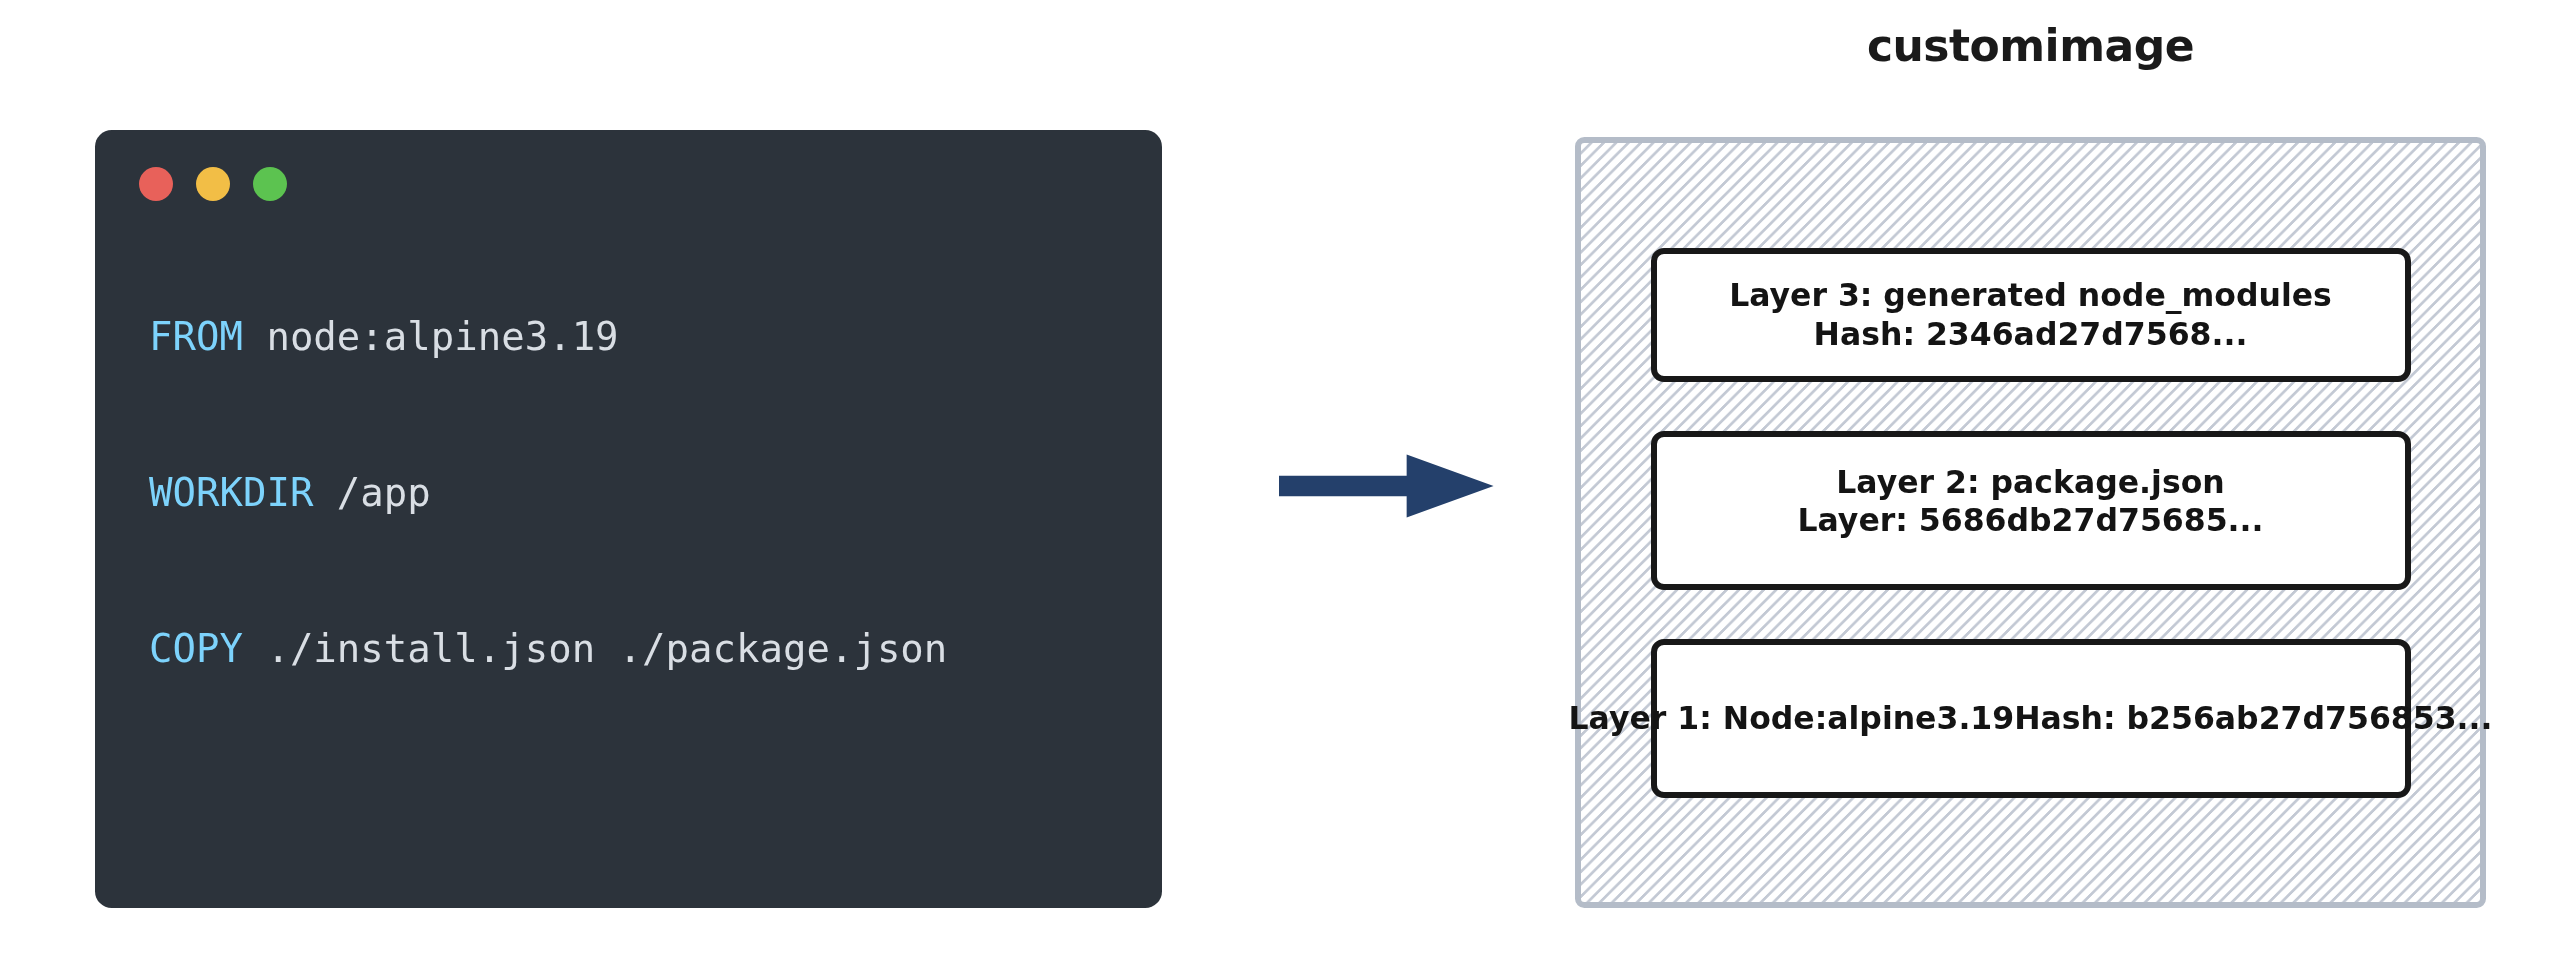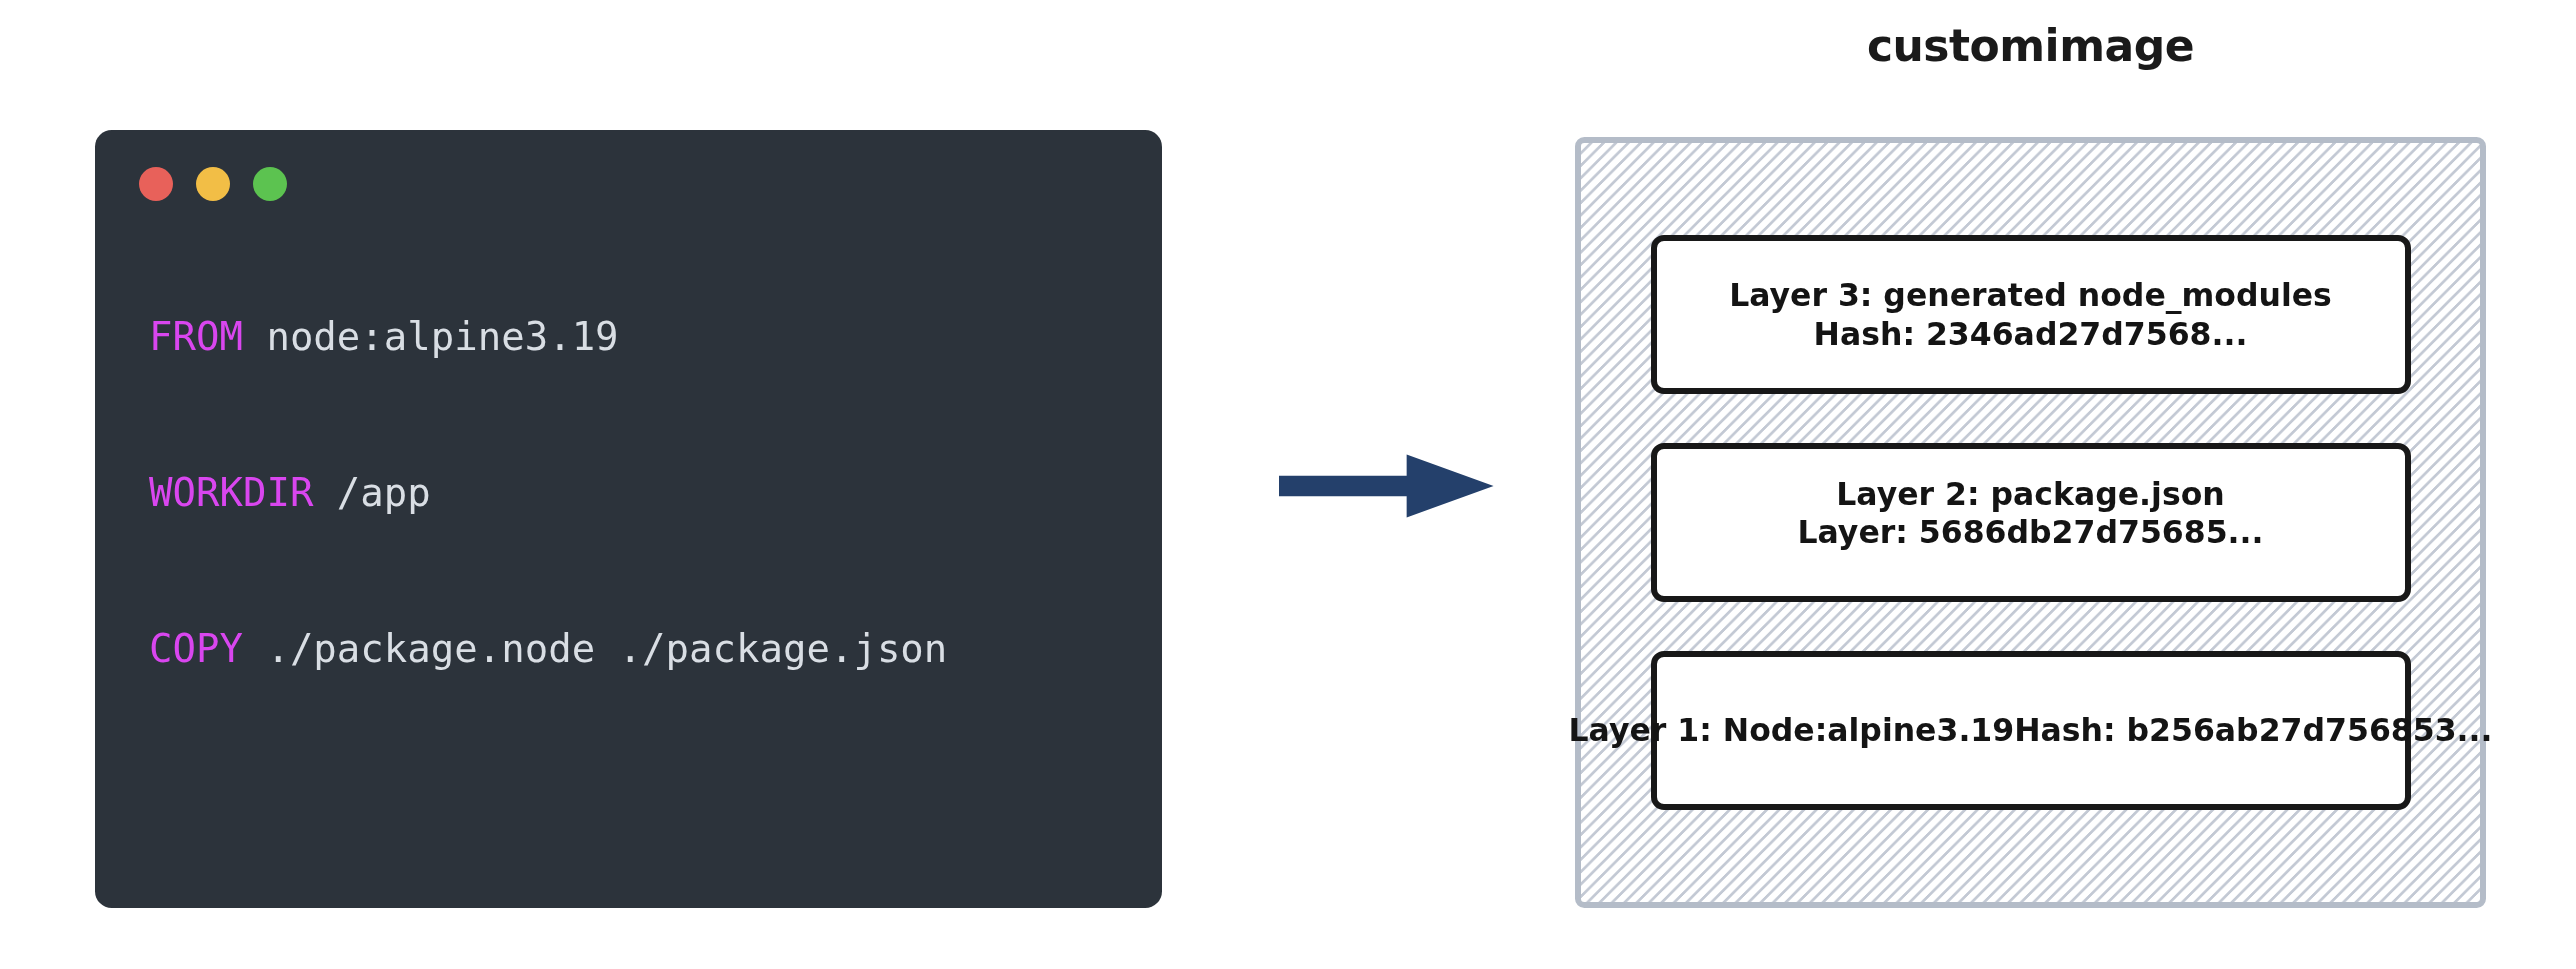--- a/index.html
+++ b/index.html
@@ -57,21 +57,21 @@
     line-height: 1.0;
     white-space: pre;
   }
 
   .code-line {
     height: 78px;
     display: block;
     white-space: pre;
   }
 
-  .kw  { color: #d946ef; }
+  .kw  { color: #7dd3fc; }
   .arg { color: #D9DEE4; margin-top: 41px; }
 
   
   .arrow-wrap {
     position: absolute;
     left: 1279px;
     top: 449px;
     width: 222px;
     height: 74px;
   }
@@ -125,39 +125,39 @@
     text-align: center;
     font-family: "DejaVu Sans", sans-serif;
     font-weight: bold;
     font-size: 31.5px;
     line-height: 1.22;
     color: #141414;
   }
 
   .layer-box .ln { display: block; white-space: pre; }
 
-  .layer-3 { height: 159px; display:flex; flex-direction:column; align-items:center; justify-content:center; }
+  .layer-3 { height: 134px; display:flex; flex-direction:column; align-items:center; justify-content:center; }
   .layer-2 { height: 159px; display:flex; flex-direction:column; align-items:center; }
   .layer-1 { height: 159px; display:flex; flex-direction:row; align-items:center; justify-content:center; }
 </style>
 </head>
 <body>
 
 <div class="terminal">
 
   <div class="titlebar">
     <span class="dot dot-red"></span>
     <span class="dot dot-yellow"></span>
     <span class="dot dot-green"></span>
   </div>
 
   <div class="code">
     <span class="code-line"><span class="kw">FROM</span><span class="arg"> node:alpine3.19</span></span>
     <span class="code-line"><span class="kw">WORKDIR</span><span class="arg"> /app</span></span>
-    <span class="code-line"><span class="kw">COPY</span><span class="arg"> ./package.node ./package.json</span></span>
+    <span class="code-line"><span class="kw">COPY</span><span class="arg"> ./install.json ./package.json</span></span>
   </div>
 </div>
 
 <div class="arrow-wrap">
   <svg width="222" height="74" viewBox="0 0 240 80">
     <path d="M0 29 L138 29 L138 6 L232 40 L138 74 L138 51 L0 51 Z" fill="#24406B"></path>
   </svg>
 </div>
 
 <div class="image-title">customimage</div>

